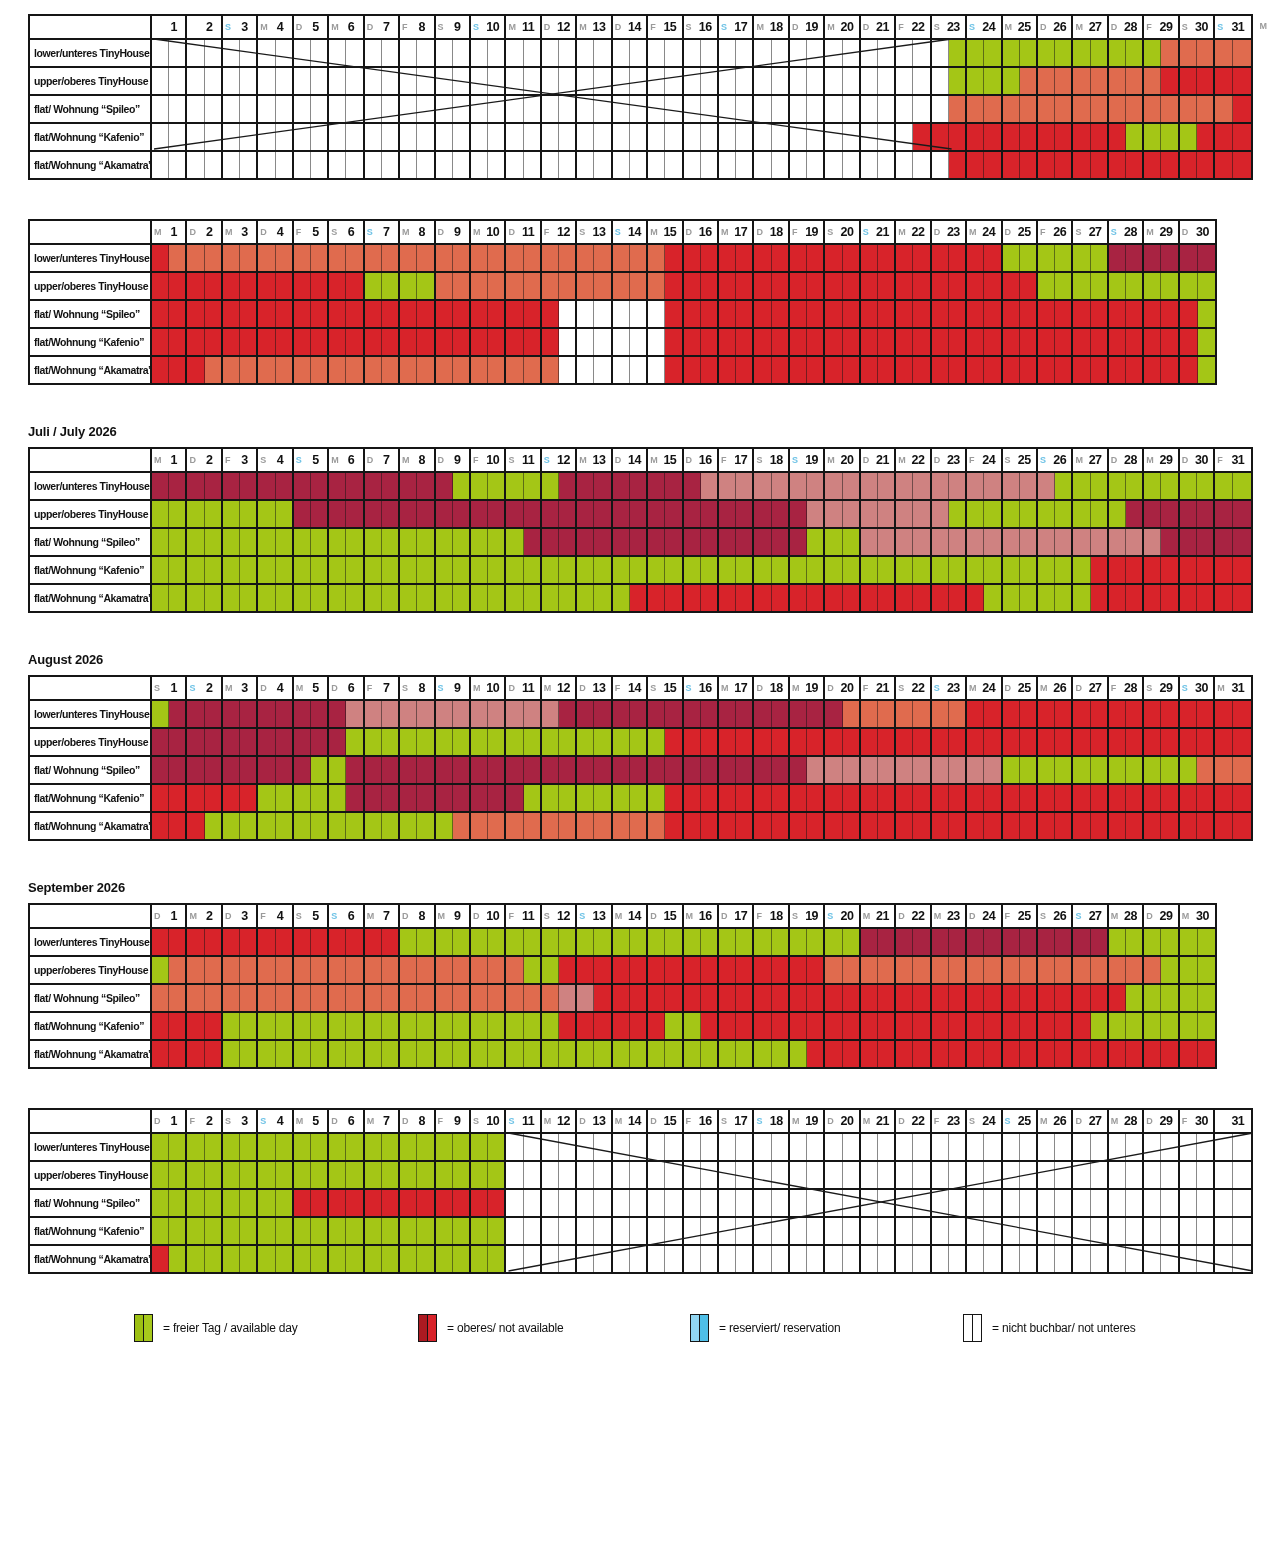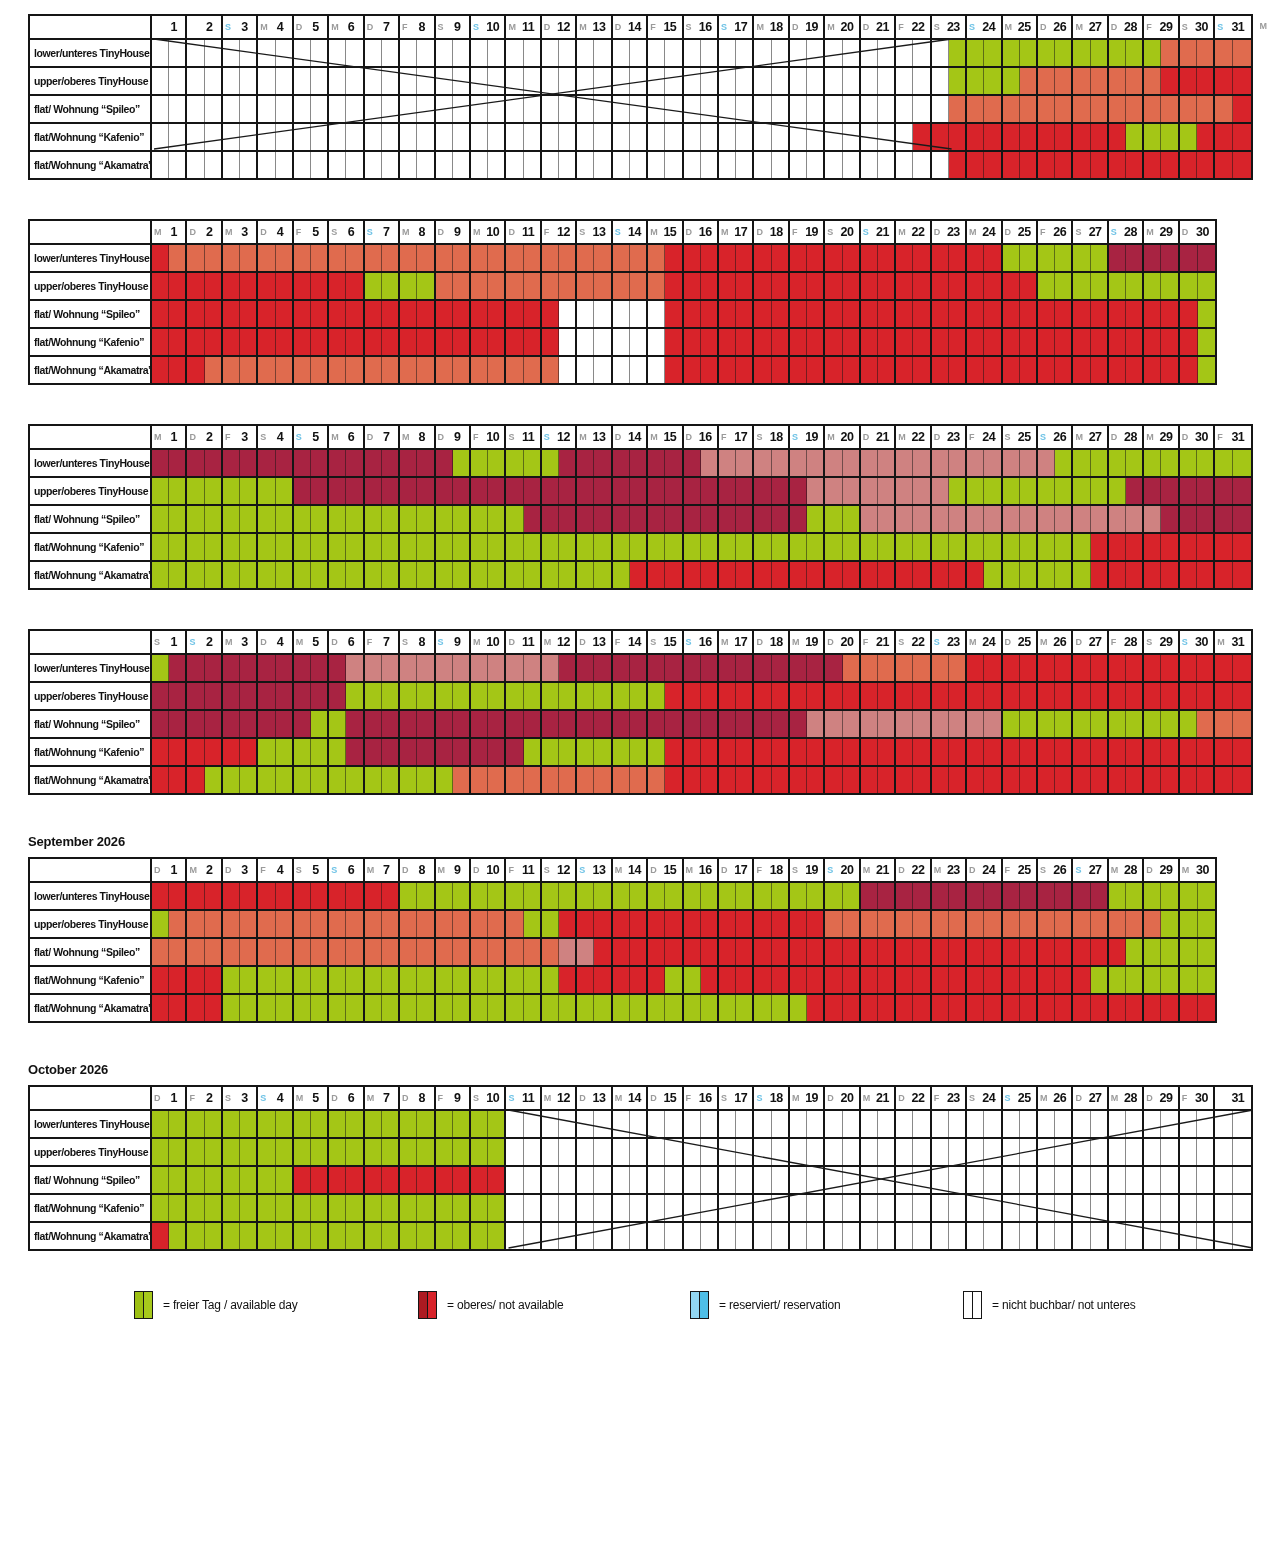--- a/index.html
+++ b/index.html
@@ -1542,20 +1542,21 @@
               <div class="h" style="background: rgb(216, 35, 42);"></div>
             </div>
             <div class="day">
               <div class="h first" style="background: rgb(216, 35, 42);"></div>
               <div class="h" style="background: rgb(164, 198, 22);"></div>
             </div>
           </div>
         </div>
       </section>
       <section class="month">
+        <h3 class="title">Juli / July 2026</h3>
         <div class="cal">
           <div class="r hdr">
             <div class="lbl"></div>
             <div class="day dh">
               <span class="wd">M</span>
               <span class="num">1</span>
             </div>
             <div class="day dh">
               <span class="wd">D</span>
               <span class="num">2</span>
@@ -2308,20 +2309,21 @@
               <div class="h" style="background: rgb(216, 35, 42);"></div>
             </div>
             <div class="day">
               <div class="h first" style="background: rgb(216, 35, 42);"></div>
               <div class="h" style="background: rgb(216, 35, 42);"></div>
             </div>
           </div>
         </div>
       </section>
       <section class="month">
+        <h3 class="title">August 2026</h3>
         <div class="cal">
           <div class="r hdr">
             <div class="lbl"></div>
             <div class="day dh">
               <span class="wd">S</span>
               <span class="num">1</span>
             </div>
             <div class="day dh">
               <span class="wd sun">S</span>
               <span class="num">2</span>
@@ -3817,21 +3819,20 @@
               <div class="h" style="background: rgb(216, 35, 42);"></div>
             </div>
             <div class="day">
               <div class="h first" style="background: rgb(216, 35, 42);"></div>
               <div class="h" style="background: rgb(216, 35, 42);"></div>
             </div>
           </div>
         </div>
       </section>
       <section class="month">
-        <h3 class="title">October 2026</h3>
         <div class="cal">
           <div class="r hdr">
             <div class="lbl"></div>
             <div class="day dh">
               <span class="wd">D</span>
               <span class="num">1</span>
             </div>
             <div class="day dh">
               <span class="wd">F</span>
               <span class="num">2</span>

